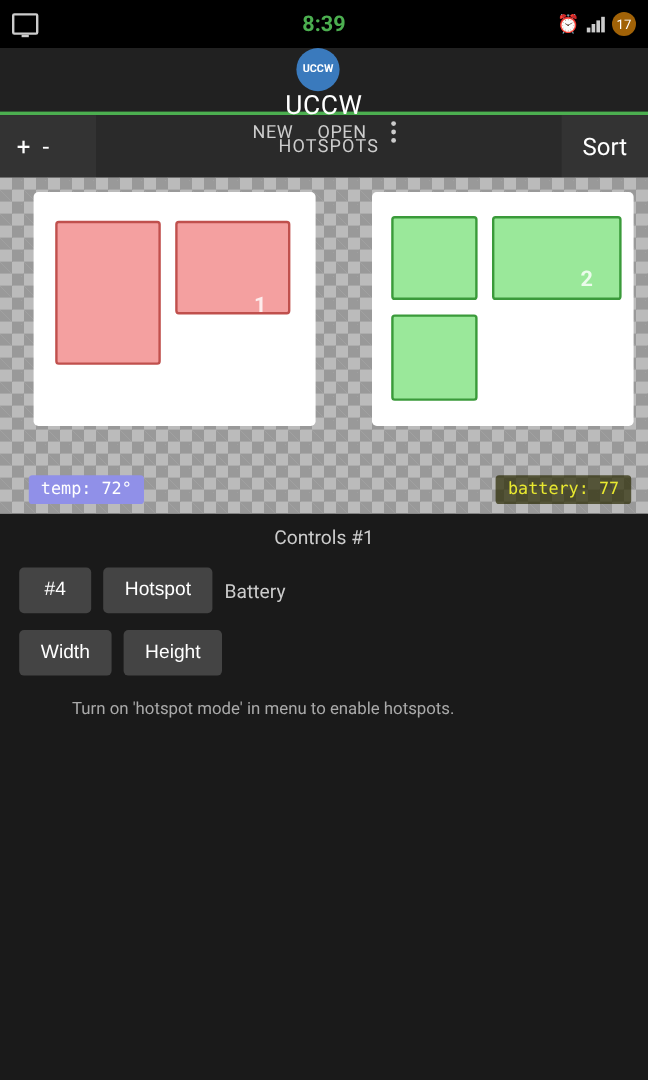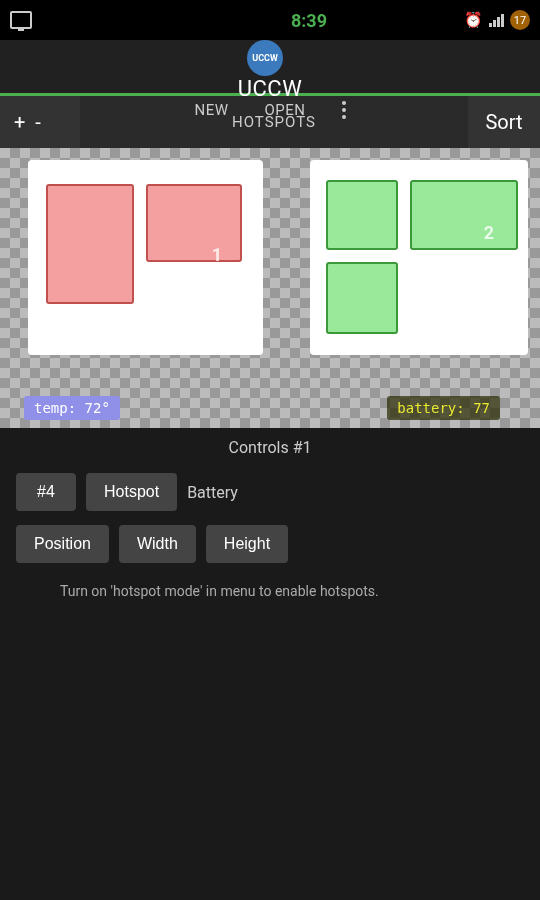--- a/index.html
+++ b/index.html
@@ -26,21 +26,20 @@
       display: flex;
       align-items: center;
     }
     .status-bar-center {
       color: #4caf50;
       font-size: 18px;
       font-weight: bold;
       position: absolute;
       left: 50%;
       transform: translateX(-50%);
-      margin-left: 39px;
     }
     .status-bar-right {
       display: flex;
       align-items: center;
       gap: 6px;
       font-size: 13px;
     }
     .screen-icon {
       width: 22px;
       height: 18px;
@@ -113,21 +112,21 @@
     .app-title {
       flex: 1;
       font-size: 22px;
       font-weight: 400;
       color: #fff;
       letter-spacing: 0.5px;
     }
     .app-bar-actions {
       display: flex;
       align-items: center;
-      gap: 36px;
+      gap: 20px;
     }
     .app-bar-btn {
       font-size: 15px;
       color: #ccc;
       cursor: pointer;
       letter-spacing: 0.5px;
     }
     .overflow-icon {
       display: flex;
       flex-direction: column;
@@ -311,21 +310,21 @@
       bottom: 8px;
       background: #9090e8;
       color: #fff;
       font-size: 14px;
       padding: 4px 10px;
       border-radius: 3px;
       font-family: monospace;
     }
     .strip-label-right {
       position: absolute;
-      right: 40px;
+      right: 14px;
       bottom: 8px;
       background: rgba(40,40,0,0.7);
       color: #e8e830;
       font-size: 14px;
       padding: 4px 10px;
       border-radius: 3px;
       font-family: monospace;
     }
 
     
@@ -446,19 +445,18 @@
 <div class="controls-section">
   <div class="controls-title">Controls #1</div>
 
   <div class="controls-row1">
     <button class="ctrl-btn">#4</button>
     <button class="ctrl-btn">Hotspot</button>
     <span class="ctrl-text">Battery</span>
   </div>
 
   <div class="controls-row2">
-    <button class="ctrl-btn">Position</button>
     <button class="ctrl-btn">Width</button>
     <button class="ctrl-btn">Height</button>
   </div>
 
   <div class="hint-text">Turn on 'hotspot mode' in menu to enable hotspots.</div>
 </div>
 
 </body></html>

